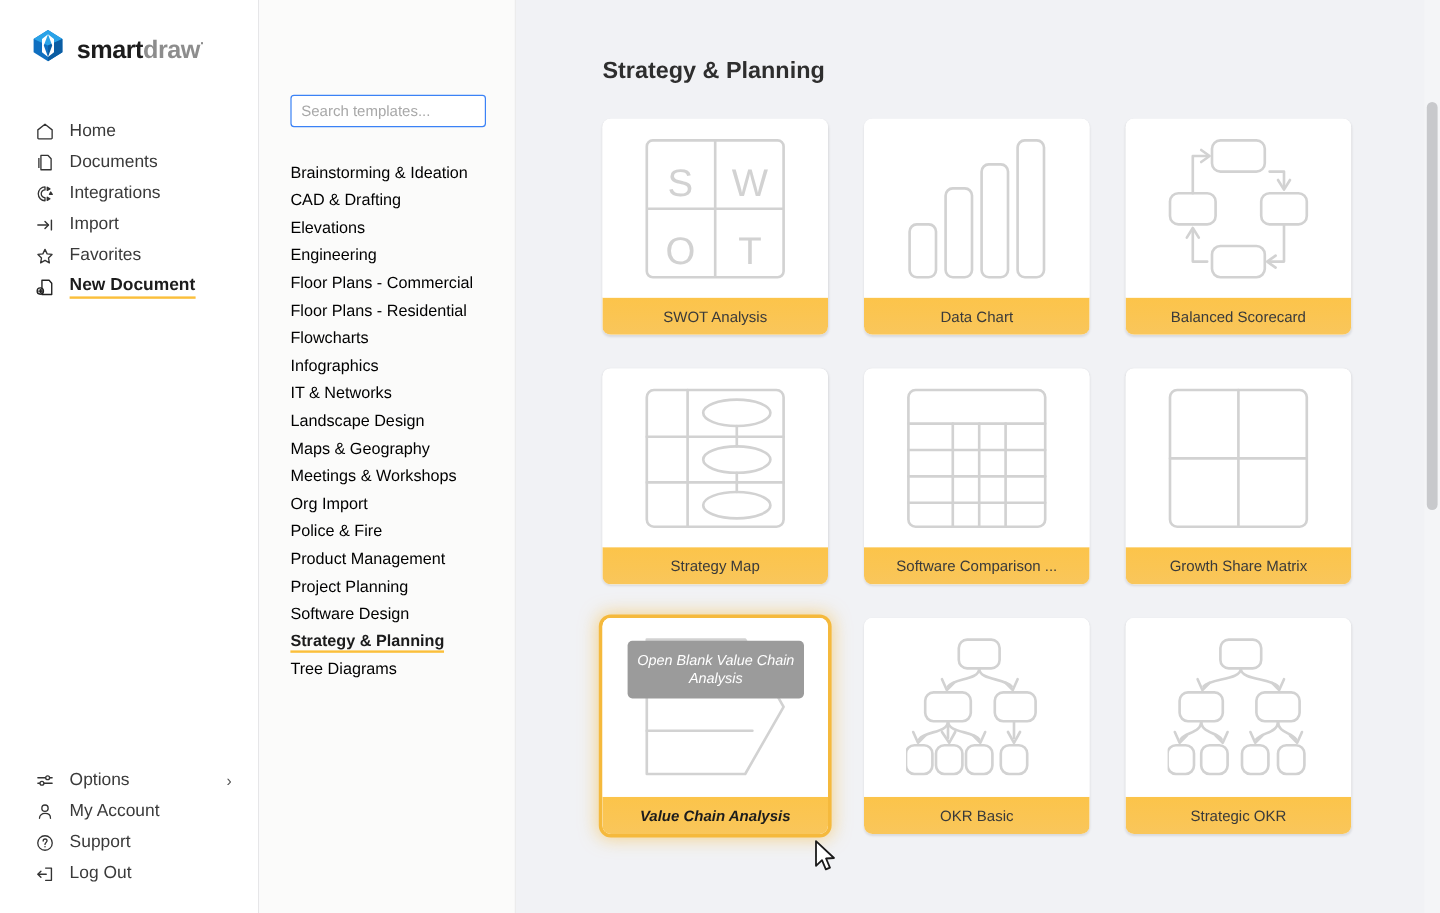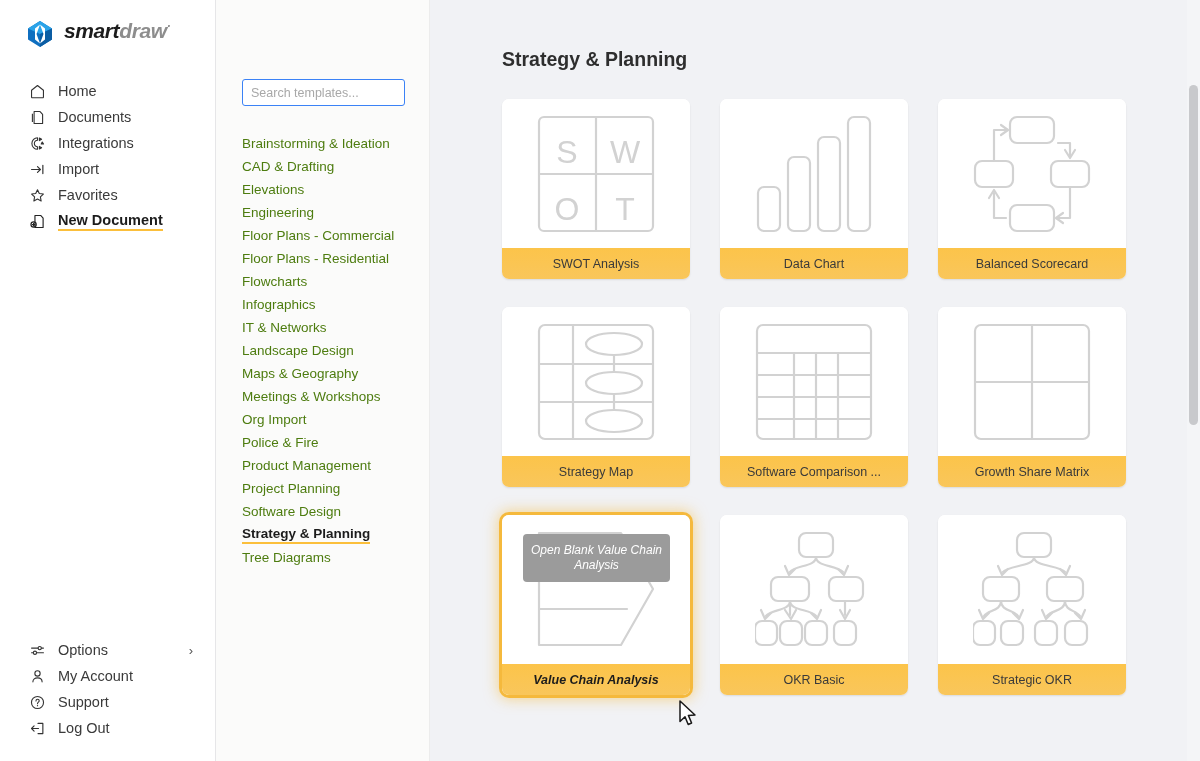--- a/index.html
+++ b/index.html
@@ -14,32 +14,31 @@
   
   .sidebar {
     width: 216px; height: 761px;
     background: #ffffff;
     border-right: 1px solid #e6e6e8;
     display: flex; flex-direction: column;
     flex: 0 0 216px;
     position: relative;
   }
   .logo-row {
-    display: flex; align-items: flex-start; gap: 10px;
+    display: flex; align-items: flex-end; gap: 10px;
     padding: 20px 0 0 26px;
     height: 52px;
-    font-style: italic;
   }
   .logo-mark { width: 28px; height: 28px; flex: 0 0 28px; }
   .logo-text { font-size: 21px; font-weight: bold; letter-spacing: -0.4px; line-height: 1; }
   .logo-text .s1 { color: #1c1c1c; }
   .logo-text .s2 { color: #8d8d8d; }
   .logo-text .dot { color: #8d8d8d; font-size: 12px; vertical-align: super; }
 
-  .nav-top { margin-top: 26px; }
+  .nav-top { margin-top: 44px; }
   .nav-item {
     display: flex; align-items: center; gap: 12px;
     padding: 0 0 0 28px;
     height: 26px; margin-bottom: 0;
     cursor: pointer;
     position: relative;
   }
   .nav-item + .nav-item { margin-top: 0; }
   .nav-icon { width: 18px; height: 18px; flex: 0 0 18px; display: flex; align-items: center; justify-content: center; color: #333; }
   .nav-label { font-size: 14.5px; color: #3a3a3a; white-space: nowrap; }
@@ -78,21 +77,21 @@
     font-family: "Liberation Sans", sans-serif;
   }
   .search-input::placeholder { color: #a8a8a8; }
   .cat-list { margin-top: 26px; }
   .cat-item {
     padding: 0 0 0 26px;
     height: 23px;
     display: flex; align-items: center;
     cursor: pointer;
   }
-  .cat-text { font-size: 13.5px; color: #4d7c0f; white-space: nowrap; }
+  .cat-text { font-size: 13.5px; color: #000000; white-space: nowrap; }
   .cat-item.active .cat-text {
     font-weight: bold; color: #1c1c1c;
     border-bottom: 2.5px solid #fbbf3b;
     padding-bottom: 1px;
   }
 
   
   .main {
     flex: 1 1 auto;
     background: #f1f2f5;

